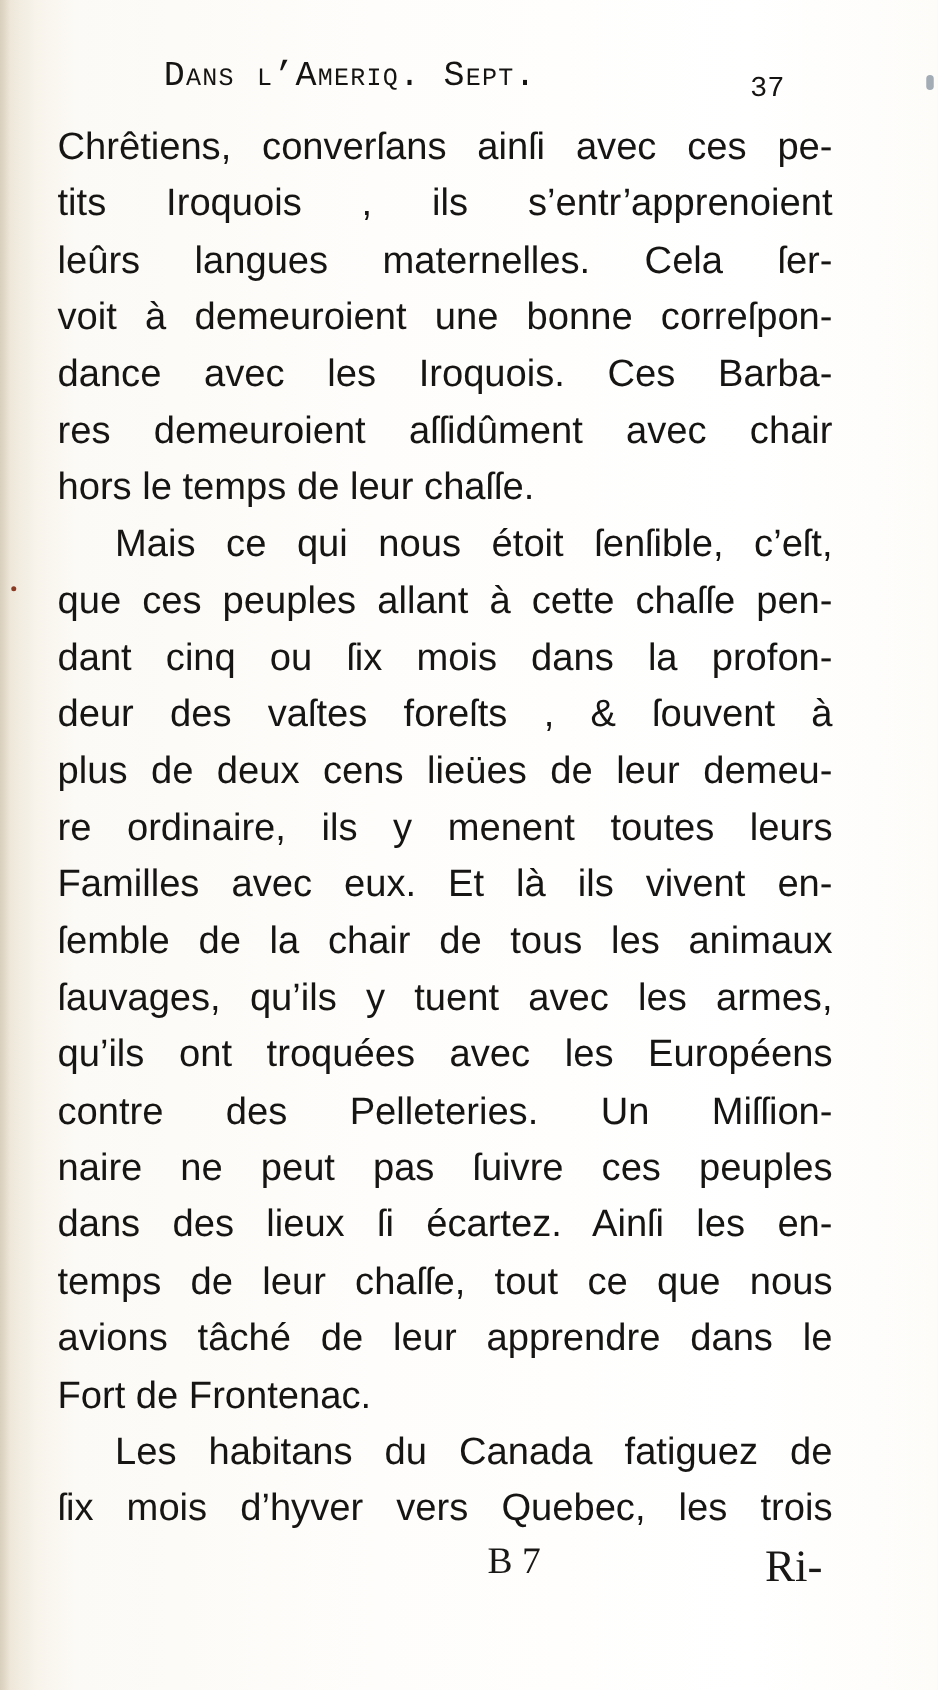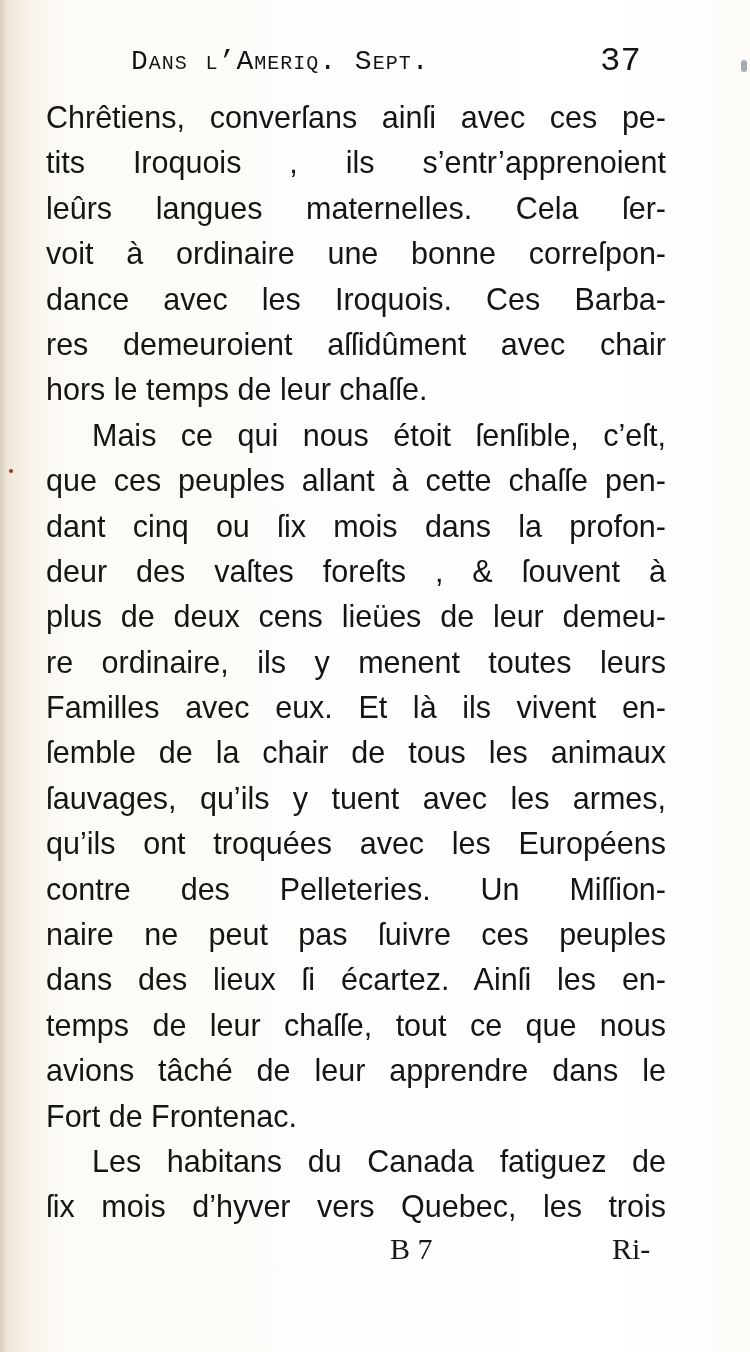--- a/index.html
+++ b/index.html
@@ -41,22 +41,22 @@
       left: 131px;
       top: 4px;
       font-size: 28px;
       letter-spacing: 1px;
       font-variant: small-caps;
       white-space: nowrap;
     }
     .folio {
       position: absolute;
       left: 600px;
-      top: 0;
-      font-size: 34px;
+      top: 16px;
+      font-size: 23px;
       white-space: nowrap;
     }
     .stray-mark {
       position: absolute;
       left: 741px; top: 60px;
       width: 6px; height: 12px;
       background: #7c8a99;
       border-radius: 3px;
       opacity: 0.7;
     }
@@ -102,42 +102,42 @@
       position: absolute;
       left: 390px;
       top: 4px;
       font-size: 30px;
       white-space: nowrap;
     }
     .catchword {
       position: absolute;
       left: 612px;
       top: 4px;
-      font-size: 30px;
+      font-size: 36px;
       white-space: nowrap;
     }
   </style>
 </head>
 <body>
 
 <div class="page">
   <div class="gutter-shadow"></div>
   <div class="stray-mark"></div>
   <div class="stray-dot"></div>
 
   <div class="running-head">
     <span class="running-title">Dans l’Ameriq. Sept.</span>
     <span class="folio">37</span>
   </div>
 
   <div class="body-text" id="body-text">
     <div class="line">Chrêtiens, converſans ainſi avec ces pe-</div>
     <div class="line">tits Iroquois ,      ils s’entr’apprenoient</div>
     <div class="line">leûrs langues maternelles.  Cela ſer-</div>
-    <div class="line">voit à ordinaire une bonne correſpon-</div>
+    <div class="line">voit à demeuroient une bonne correſpon-</div>
     <div class="line">dance avec les Iroquois.   Ces Barba-</div>
     <div class="line">res demeuroient aſſidûment avec chair</div>
     <div class="line last">hors le temps de leur chaſſe.</div>
     <div class="line indent">Mais ce qui nous étoit ſenſible, c’eſt,</div>
     <div class="line">que ces peuples allant à cette chaſſe pen-</div>
     <div class="line">dant cinq ou ſix mois dans la profon-</div>
     <div class="line">deur des vaſtes foreſts ,   &amp; ſouvent à</div>
     <div class="line">plus de deux cens lieües de leur demeu-</div>
     <div class="line">re ordinaire, ils y menent toutes leurs</div>
     <div class="line">Familles avec eux.  Et là ils vivent en-</div>

